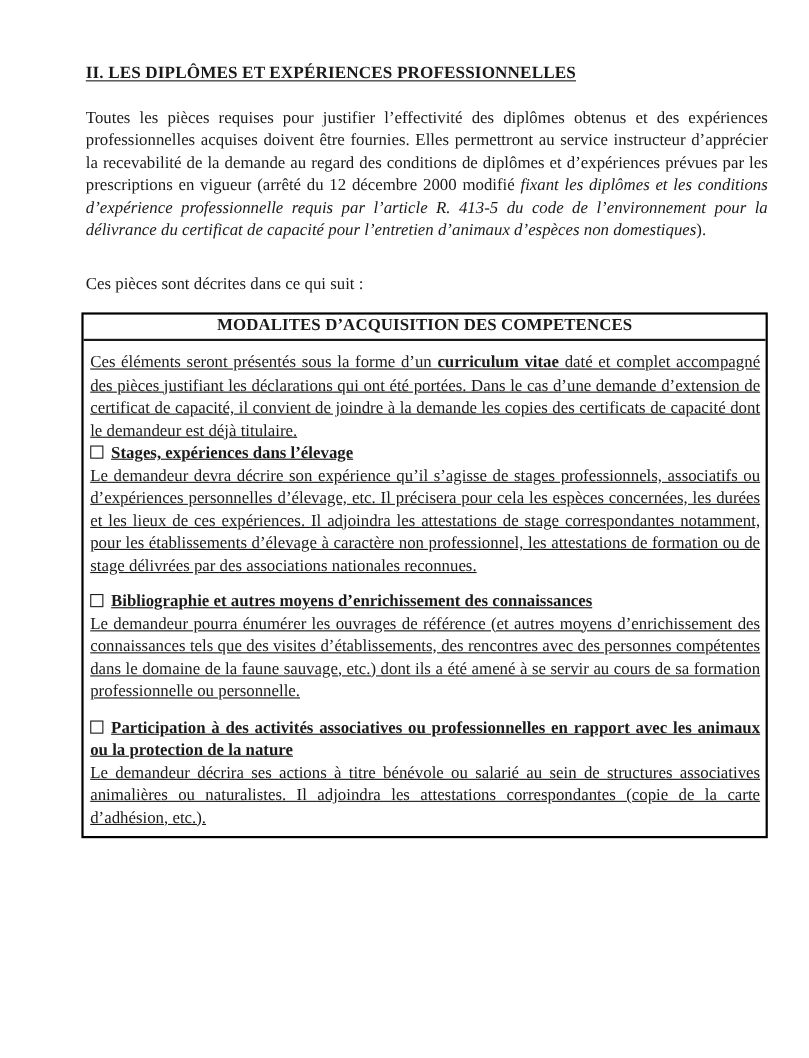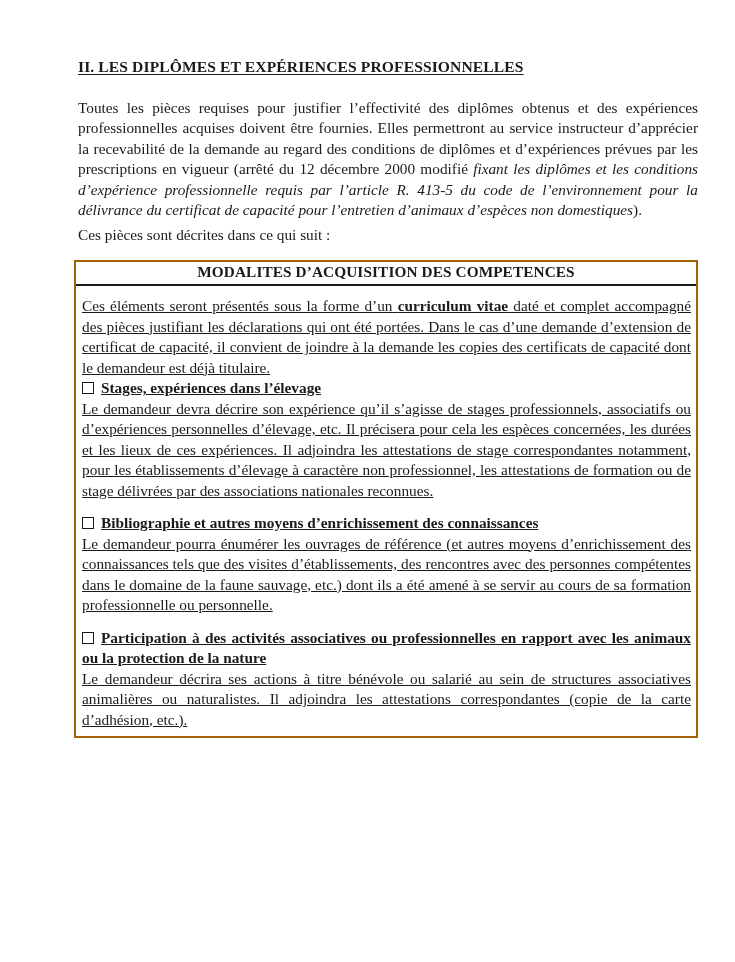--- a/index.html
+++ b/index.html
@@ -19,24 +19,24 @@
   p { margin: 0; }
   .justify { text-align: justify; }
   .doc-title {
     font-size: 15.6px;
     font-weight: bold;
     text-decoration: underline;
     text-underline-offset: 2px;
     margin: 0 0 20px 0;
     letter-spacing: 0.1px;
   }
-  .intro-para { margin-bottom: 4px; }
+  .intro-para { margin-bottom: 28px; }
   .lead-in { margin-bottom: 15px; }
   .box {
-    border: 2px solid #a16207;
+    border: 2px solid #000000;
     margin-left: -4px;
   }
   .box-header {
     text-align: center;
     font-weight: bold;
     border-bottom: 2px solid #1a1a1a;
     padding: 0 0 2px 0;
     line-height: 20px;
     letter-spacing: 0.1px;
   }

